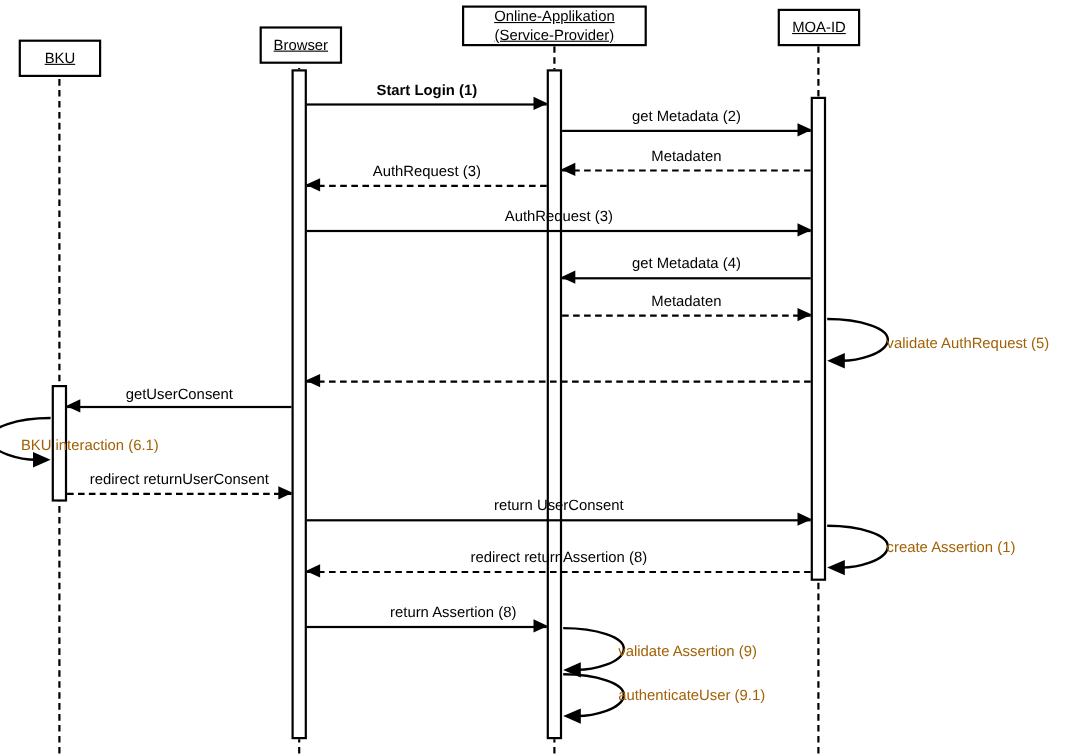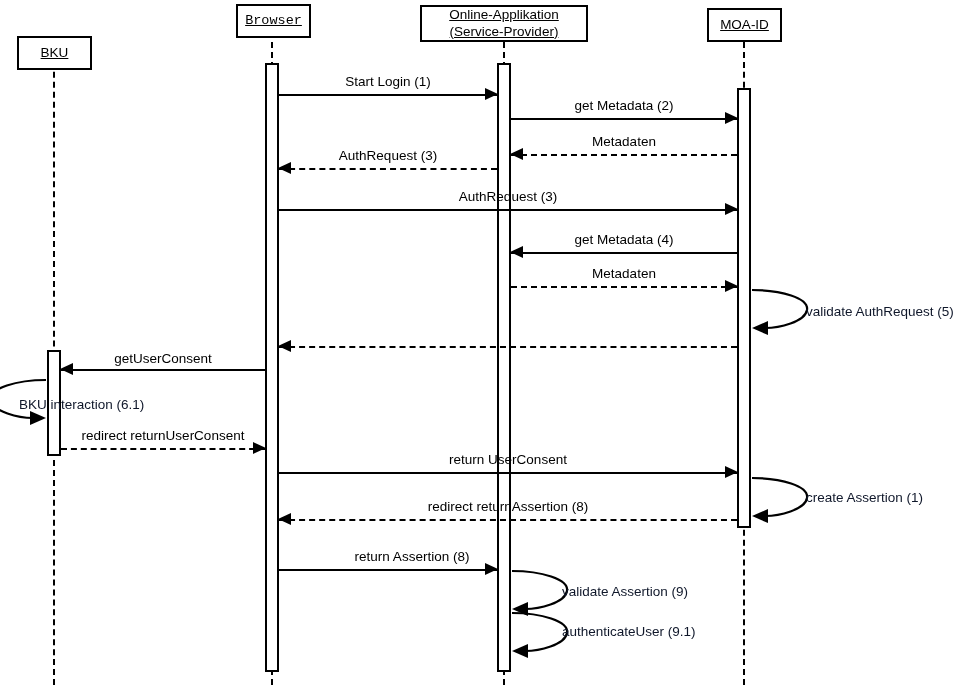--- a/index.html
+++ b/index.html
@@ -55,54 +55,54 @@
     color:#000;
     white-space:nowrap;
     line-height:1;
   }
 
   .selfmsg{position:absolute;}
   .selfmsg svg{display:block;overflow:visible;}
   .self-label{
     position:absolute;
     font-size:13.5px;
-    color:#0f172a;
+    color:#a16207;
     white-space:nowrap;
     line-height:1;
   }
 </style>
 </head>
 <body>
 
 <div id="diagram" style="width: 968px; height: 687px; background: rgb(255, 255, 255);">
     <div class="lifeline-line" style="left: 53px; top: 42px; height: 643px;"></div>
     <div class="lifeline-line" style="left: 271px; top: 42px; height: 643px;"></div>
     <div class="lifeline-line" style="left: 503px; top: 42px; height: 643px;"></div>
     <div class="lifeline-line" style="left: 743px; top: 42px; height: 643px;"></div>
     <div class="lifeline-head" style="left: 17px; top: 8px; width: 75px; height: 34px; margin-top: 28px;">
       <span>BKU</span>
     </div>
-    <div class="lifeline-head" style="left: 236px; top: 4px; width: 75px; height: 34px; font-family: Liberation Mono, monospace;">
+    <div class="lifeline-head" style="left: 236px; top: 24px; width: 75px; height: 34px;">
       <span>Browser</span>
     </div>
     <div class="lifeline-head" style="left: 420px; top: 5px; width: 168px; height: 37px;">
       <span>Online-Applikation (Service-Provider)</span>
     </div>
     <div class="lifeline-head" style="left: 707px; top: 8px; width: 75px; height: 34px;">
       <span>MOA-ID</span>
     </div>
     <div class="activation" style="left: 265px; top: 63px; width: 14px; height: 609px;"></div>
     <div class="activation" style="left: 497px; top: 63px; width: 14px; height: 609px;"></div>
     <div class="activation" style="left: 737px; top: 88px; width: 14px; height: 440px;"></div>
     <div class="activation" style="left: 47px; top: 350px; width: 14px; height: 106px;"></div>
     <div class="msg to-right" style="left: 279px; top: 94px; width: 218px;">
       <div class="shaft"></div>
       <div class="head"></div>
     </div>
-    <div class="msg-label" style="left: 388px; top: 75px; transform: translateX(-50%);">Start Login (1)</div>
+    <div class="msg-label" style="left: 388px; top: 75px; transform: translateX(-50%); font-weight: bold;">Start Login (1)</div>
     <div class="msg to-right" style="left: 511px; top: 118px; width: 226px;">
       <div class="shaft"></div>
       <div class="head"></div>
     </div>
     <div class="msg-label" style="left: 624px; top: 99px; transform: translateX(-50%);">get Metadata (2)</div>
     <div class="msg dashed to-left" style="left: 511px; top: 154px; width: 226px;">
       <div class="shaft"></div>
       <div class="head"></div>
     </div>
     <div class="msg-label" style="left: 624px; top: 135px; transform: translateX(-50%);">Metadaten</div>

